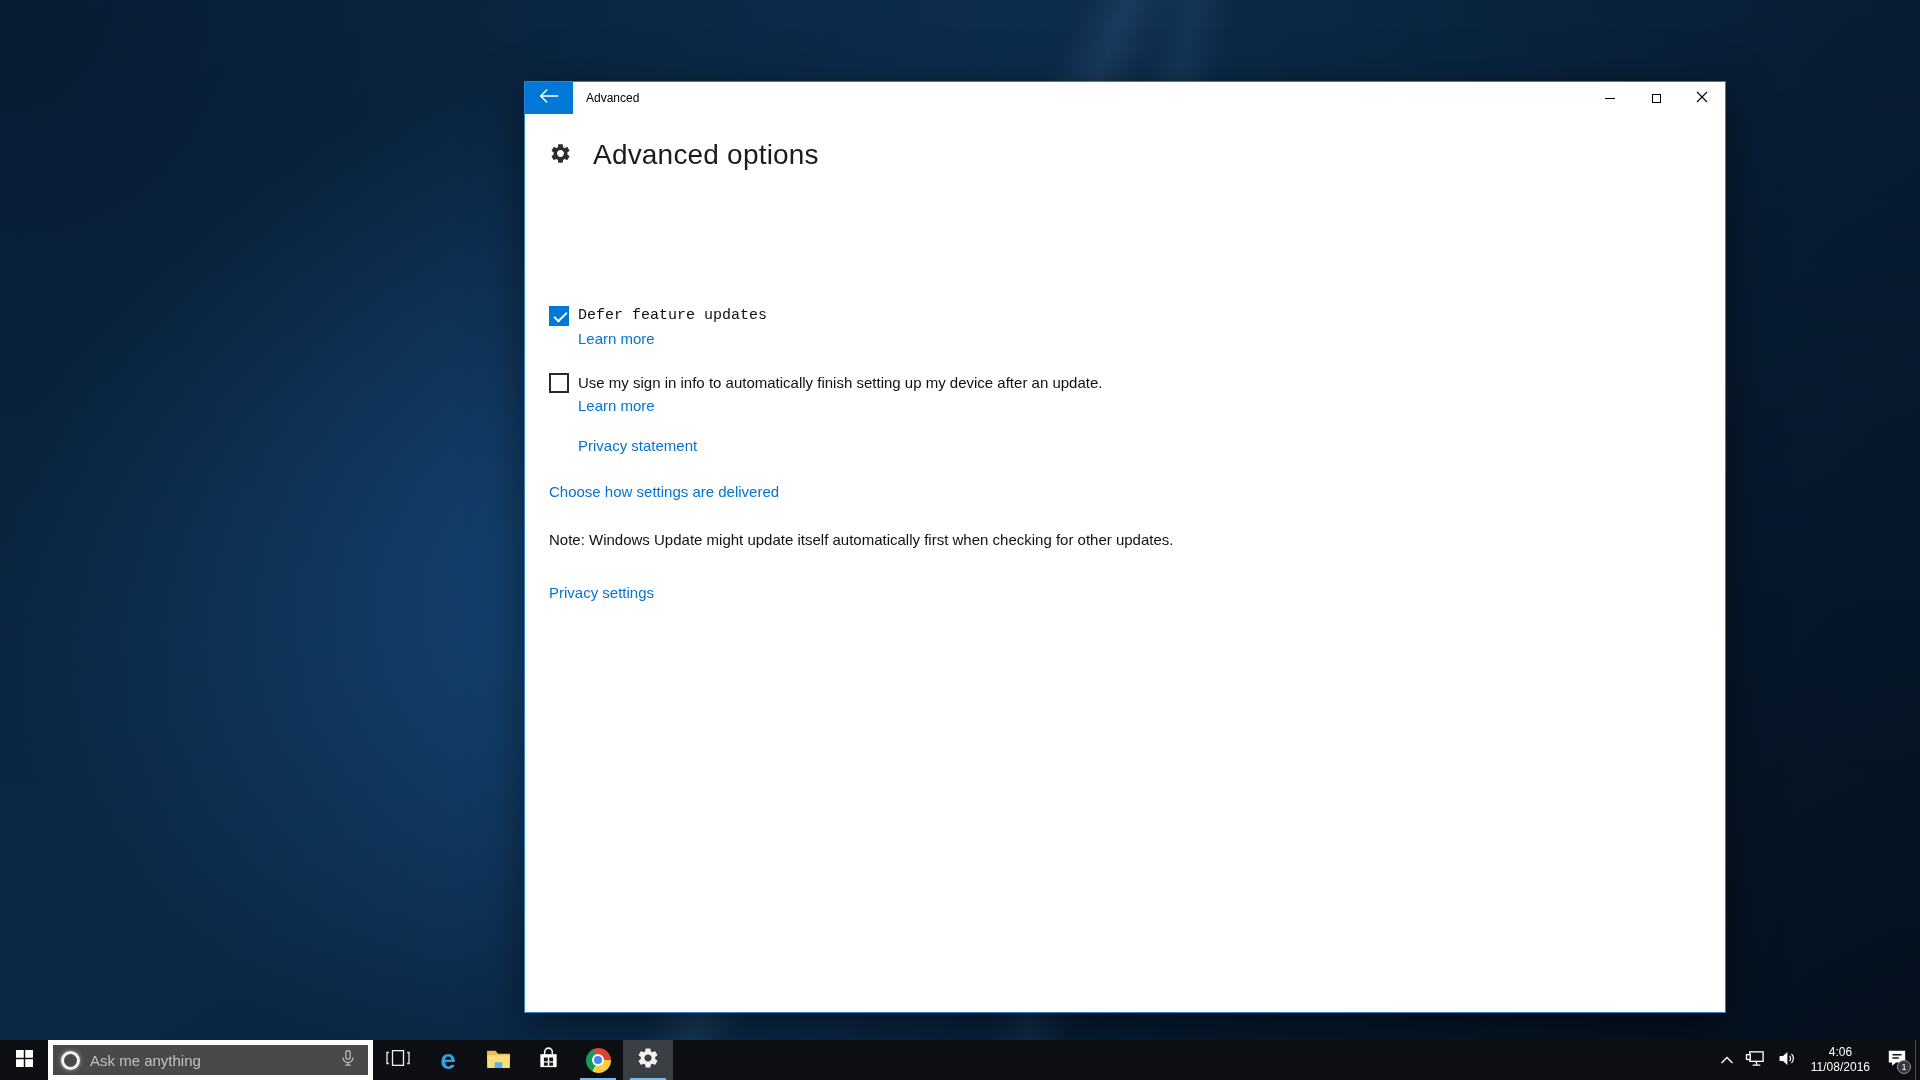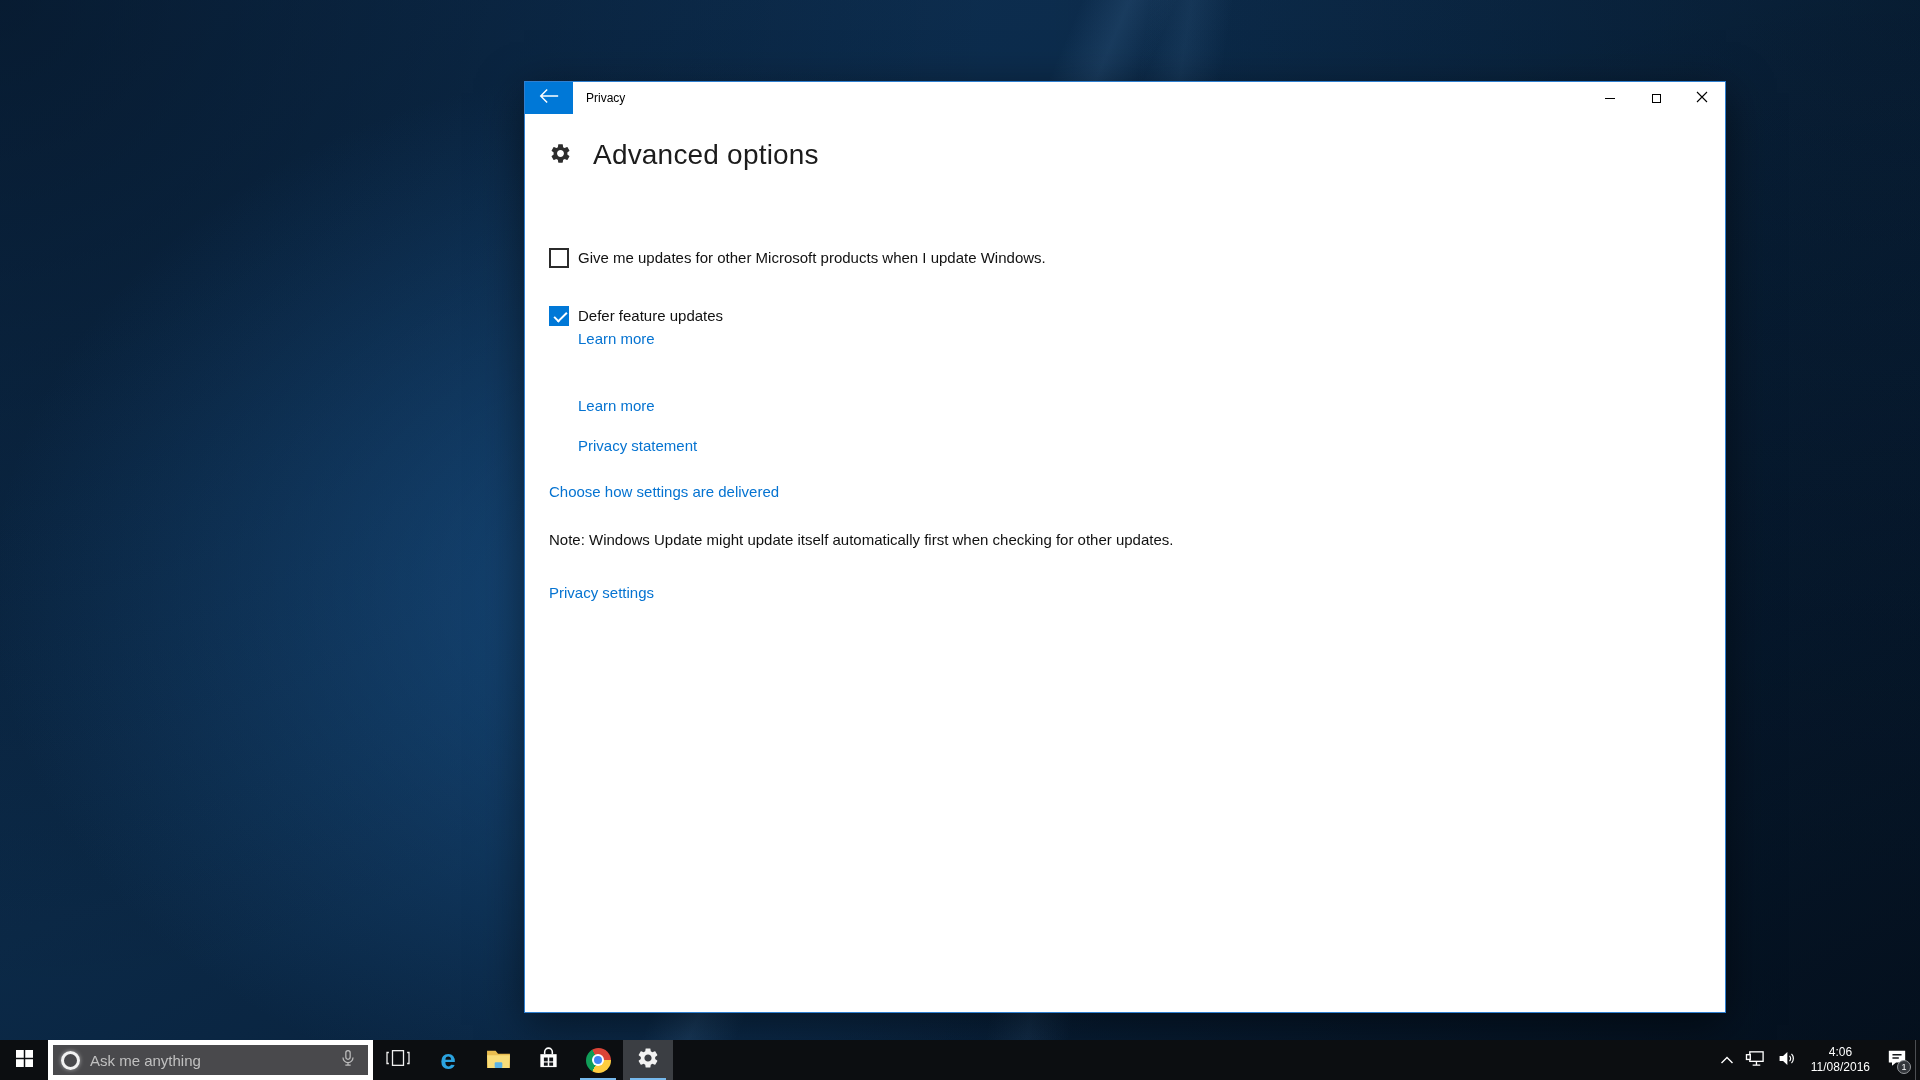--- a/index.html
+++ b/index.html
@@ -87,21 +87,21 @@
 <div class="window">
 
   <div class="titlebar">
     <div class="back-btn">
       <span>
         <svg width="22" height="18" viewBox="0 0 24 18">
             <path d="M10 2 L3 9 L10 16 M3 9 H22" stroke="#fff" stroke-width="1.6" fill="none"></path>
           </svg>
       </span>
     </div>
-    <div class="win-title">Privacy</div>
+    <div class="win-title">Advanced</div>
     <div class="win-controls">
       <div class="win-btn">
         <span class="glyph-min"></span>
       </div>
       <div class="win-btn">
         <span class="glyph-max"></span>
       </div>
       <div class="win-btn">
         <span>
           <svg width="12" height="12" viewBox="0 0 12 12">
@@ -115,31 +115,31 @@
   <div class="page-header">
     <span>
       <svg width="23" height="23" viewBox="0 0 24 24" fill="#2d2d2d">
           <path d="M19.14 12.94c.04-.3.06-.61.06-.94 0-.32-.02-.64-.07-.94l2.03-1.58c.18-.14.23-.41.12-.61l-1.92-3.32c-.12-.22-.37-.29-.59-.22l-2.39.96c-.5-.38-1.03-.7-1.62-.94l-.36-2.54c-.04-.24-.24-.41-.48-.41h-3.84c-.24 0-.43.17-.47.41l-.36 2.54c-.59.24-1.13.57-1.62.94l-2.39-.96c-.22-.08-.47 0-.59.22L2.74 8.87c-.12.21-.08.47.12.61l2.03 1.58c-.05.3-.09.63-.09.94s.02.64.07.94l-2.03 1.58c-.18.14-.23.41-.12.61l1.92 3.32c.12.22.37.29.59.22l2.39-.96c.5.38 1.03.7 1.62.94l.36 2.54c.05.24.24.41.48.41h3.84c.24 0 .44-.17.47-.41l.36-2.54c.59-.24 1.13-.56 1.62-.94l2.39.96c.22.08.47 0 .59-.22l1.92-3.32c.12-.22.07-.47-.12-.61l-2.01-1.58zM12 15.6c-1.98 0-3.6-1.62-3.6-3.6s1.62-3.6 3.6-3.6 3.6 1.62 3.6 3.6-1.62 3.6-3.6 3.6z"></path>
         </svg>
     </span>
     <span class="page-title">Advanced options</span>
   </div>
 
 
-  <div class="cb-row" style="top:166px;">
-    <span class="checkbox"></span>
-    <span class="cb-label">Give me updates for other Microsoft products when I update Windows.</span>
-  </div>
-
-  <div class="cb-row" style="top:224px;">
+
+  <div class="cb-row" style="top:224px;font-family:Liberation Mono, monospace;">
     <span class="checkbox checked"></span>
     <span class="cb-label">Defer feature updates</span>
   </div>
   <a class="link abs" style="left:53px; top:248px;">Learn more</a>
 
+  <div class="cb-row" style="top:291px;">
+    <span class="checkbox"></span>
+    <span class="cb-label">Use my sign in info to automatically finish setting up my device after an update.</span>
+  </div>
   <a class="link abs" style="left:53px; top:315px;">Learn more</a>
 
   <a class="link abs" style="left:53px; top:355px;">Privacy statement</a>
 
   <a class="link abs" style="left:24px; top:401px;">Choose how settings are delivered</a>
 
   <div class="note-text">Note: Windows Update might update itself automatically first when checking for other updates.</div>
 
   <a class="link abs" style="left:24px; top:502px;">Privacy settings</a>
 

